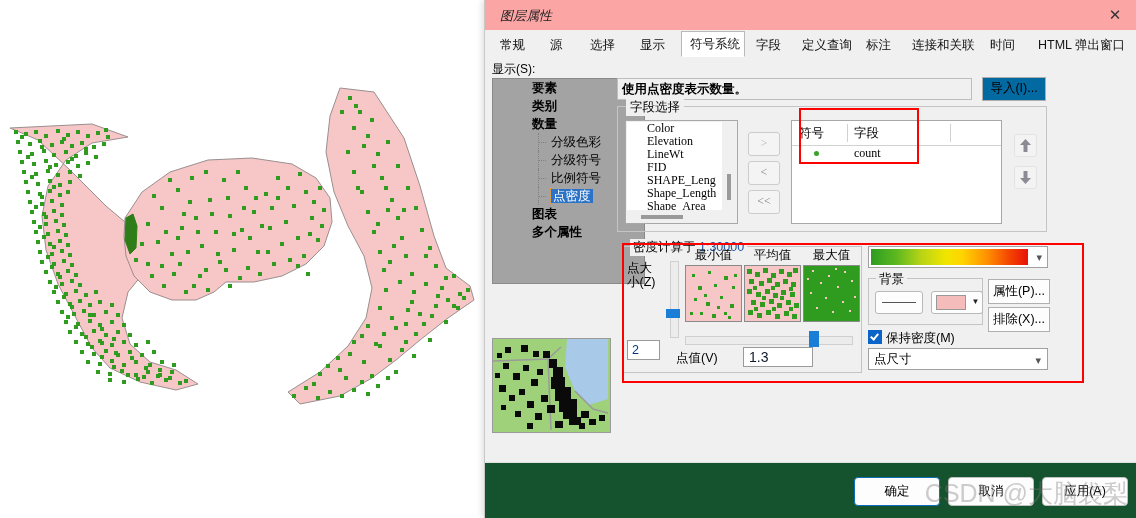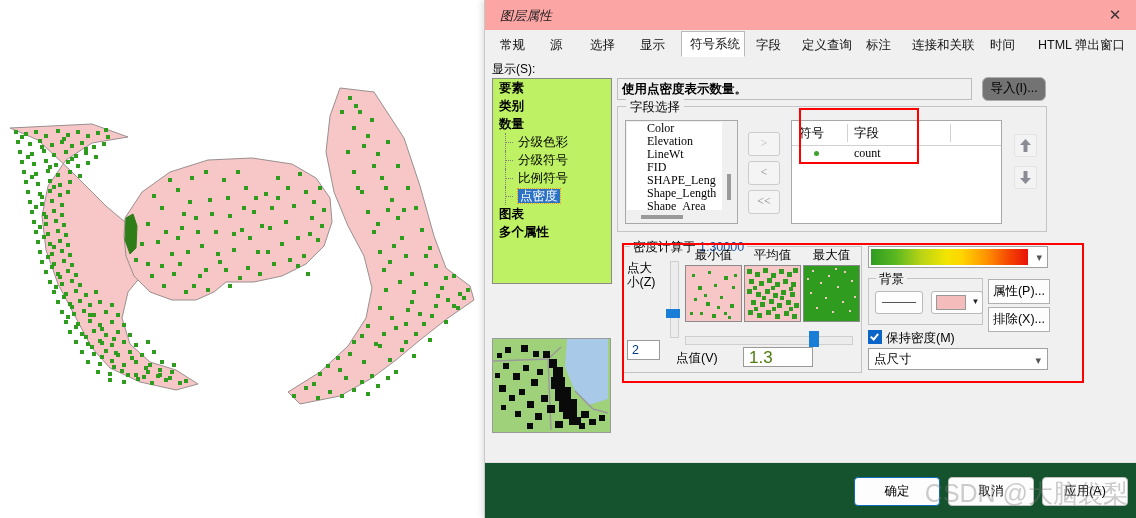--- a/index.html
+++ b/index.html
@@ -55,21 +55,21 @@
     position:absolute;left:0;top:56px;width:652px;height:406px;
     background:#f0f0f0;
   }
 
   .lbl{font-size:12px;color:#000;}
 
   
   #show-label{position:absolute;left:7px;top:5px;}
   #tree-box{
     position:absolute;left:7px;top:22px;width:118px;height:204px;
-    background:#bef264;border:1px solid #8a8a8a;overflow:hidden;
+    background:#a3a3a3;border:1px solid #8a8a8a;overflow:hidden;padding-left:33px;
   }
   .tree-row{height:18px;line-height:18px;font-size:12.5px;padding-left:6px;white-space:nowrap;}
   .tree-row.bold{font-weight:bold;}
   .tree-row.child{padding-left:25px;position:relative;}
   .tree-row.child:before{
     content:"";position:absolute;left:12px;top:0;height:18px;
     border-left:1px dotted #808080;
   }
   .tree-row.child:after{
     content:"";position:absolute;left:12px;top:9px;width:8px;
@@ -84,21 +84,21 @@
   }
 
   
   #desc-box{
     position:absolute;left:132px;top:22px;width:353px;height:20px;
     background:#f0f0f0;border:1px solid #bdbdbd;
   }
   #desc-box .t{position:absolute;left:4px;top:2px;font-weight:bold;font-size:12.5px;}
   #import-btn{
     position:absolute;left:497px;top:21px;width:62px;height:22px;
-    background:#737373;border:1px solid #adadad;border-radius:6px;
+    background:#0369a1;border:1px solid #adadad;border-radius:0;
     font-size:12.5px;text-align:center;line-height:21px;cursor:pointer;
   }
 
   
   #field-group{
     position:absolute;left:132px;top:50px;width:428px;height:124px;
     border:1px solid #c4c4c4;
     font-family:Liberation Serif, serif;
   }
   #field-group .gtitle{
@@ -171,21 +171,21 @@
   .swatch-wrap{position:absolute;top:0;}
   .swatch-cap{font-size:12.5px;text-align:center;margin-bottom:1px;}
   .swatch{width:55px;height:55px;border:1px solid #8a8a8a;overflow:hidden;}
   #dens-slider{
     position:absolute;left:62px;top:89px;width:166px;height:7px;background:#ececec;border:1px solid #cfcfcf;
   }
   #dens-thumb{position:absolute;left:186px;top:84px;width:10px;height:16px;background:#1a7ed6;}
   #ptval-label{position:absolute;left:53px;top:103px;font-size:12.5px;}
   #ptval-input{
     position:absolute;left:120px;top:100px;width:70px;height:20px;background:#fff;border:1px solid #9a9a9a;
-    font-size:17px;line-height:19px;padding-left:5px;box-sizing:border-box;color:#4d7c0f;
+    font-size:14px;line-height:19px;padding-left:5px;box-sizing:border-box;color:#0f172a;
   }
 
   
   #ramp-box{
     position:absolute;left:383px;top:190px;width:180px;height:22px;
     background:#fff;border:1px solid #a0a0a0;box-sizing:border-box;
   }
   #ramp-box .ramp{position:absolute;left:2px;top:2px;width:157px;height:16px;
     background:linear-gradient(to right,#2e9c22 0%,#5cb820 16%,#b8d415 32%,#f2e500 48%,#ffd400 58%,#ff9000 74%,#f44500 88%,#e8120a 100%);}
   #ramp-box .chev{position:absolute;right:5px;top:4px;color:#555;font-size:11px;}

